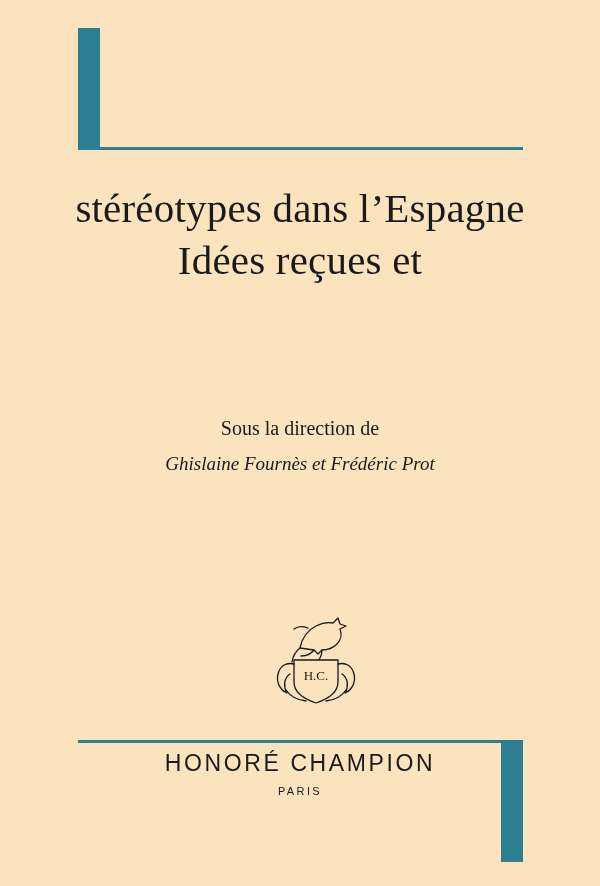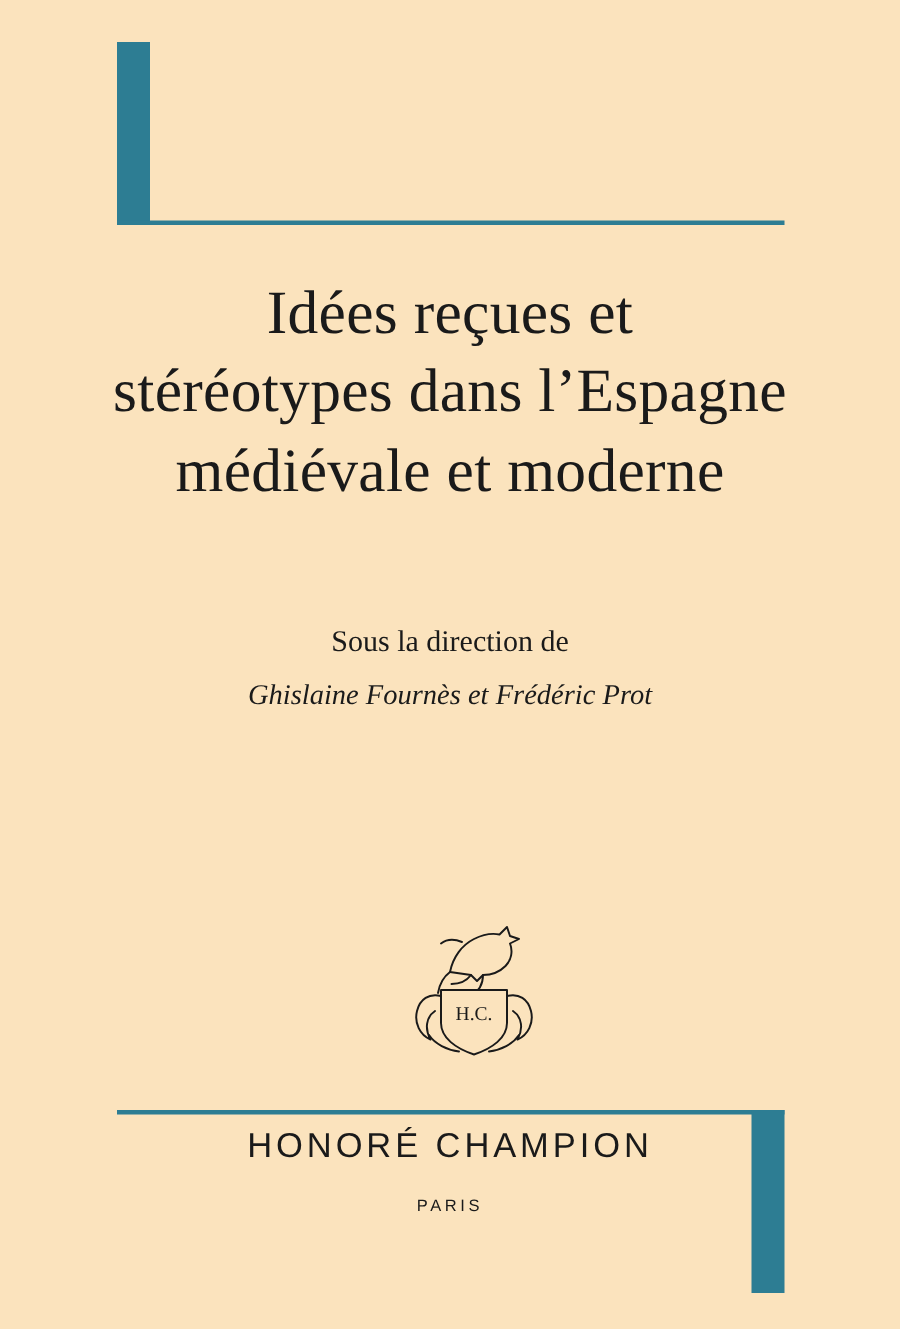--- a/index.html
+++ b/index.html
@@ -109,36 +109,35 @@
   .imprint .house {
     display: block;
     font-size: 23px;
     letter-spacing: 2.6px;
     font-family: "Liberation Sans", sans-serif;
   }
   .imprint .city {
     display: block;
     font-size: 11px;
     letter-spacing: 2.4px;
-    margin-top: 21px;
+    margin-top: 8px;
     font-family: "Liberation Sans", sans-serif;
   }
 </style>
 </head>
 <body>
 
 <div class="cover">
 
   <div class="rule-top-vert"></div>
   <div class="rule-top-horiz"></div>
 
   <h1 class="title">
+    <span class="line">stéréotypes dans l’Espagne</span>
     <span class="line">Idées reçues et</span>
-    <span class="line">stéréotypes dans l’Espagne</span>
-    <span class="line">médiévale et moderne</span>
   </h1>
 
   <div class="editors">
     <span class="dir">Sous la direction de</span>
     <span class="names">Ghislaine Fournès et Frédéric Prot</span>
   </div>
 
   <div class="logo">
     <svg width="120" height="105" viewBox="0 0 120 105" aria-hidden="true">
       <g fill="none" stroke="#1a1a1a" stroke-width="1.3" stroke-linejoin="round" stroke-linecap="round">

